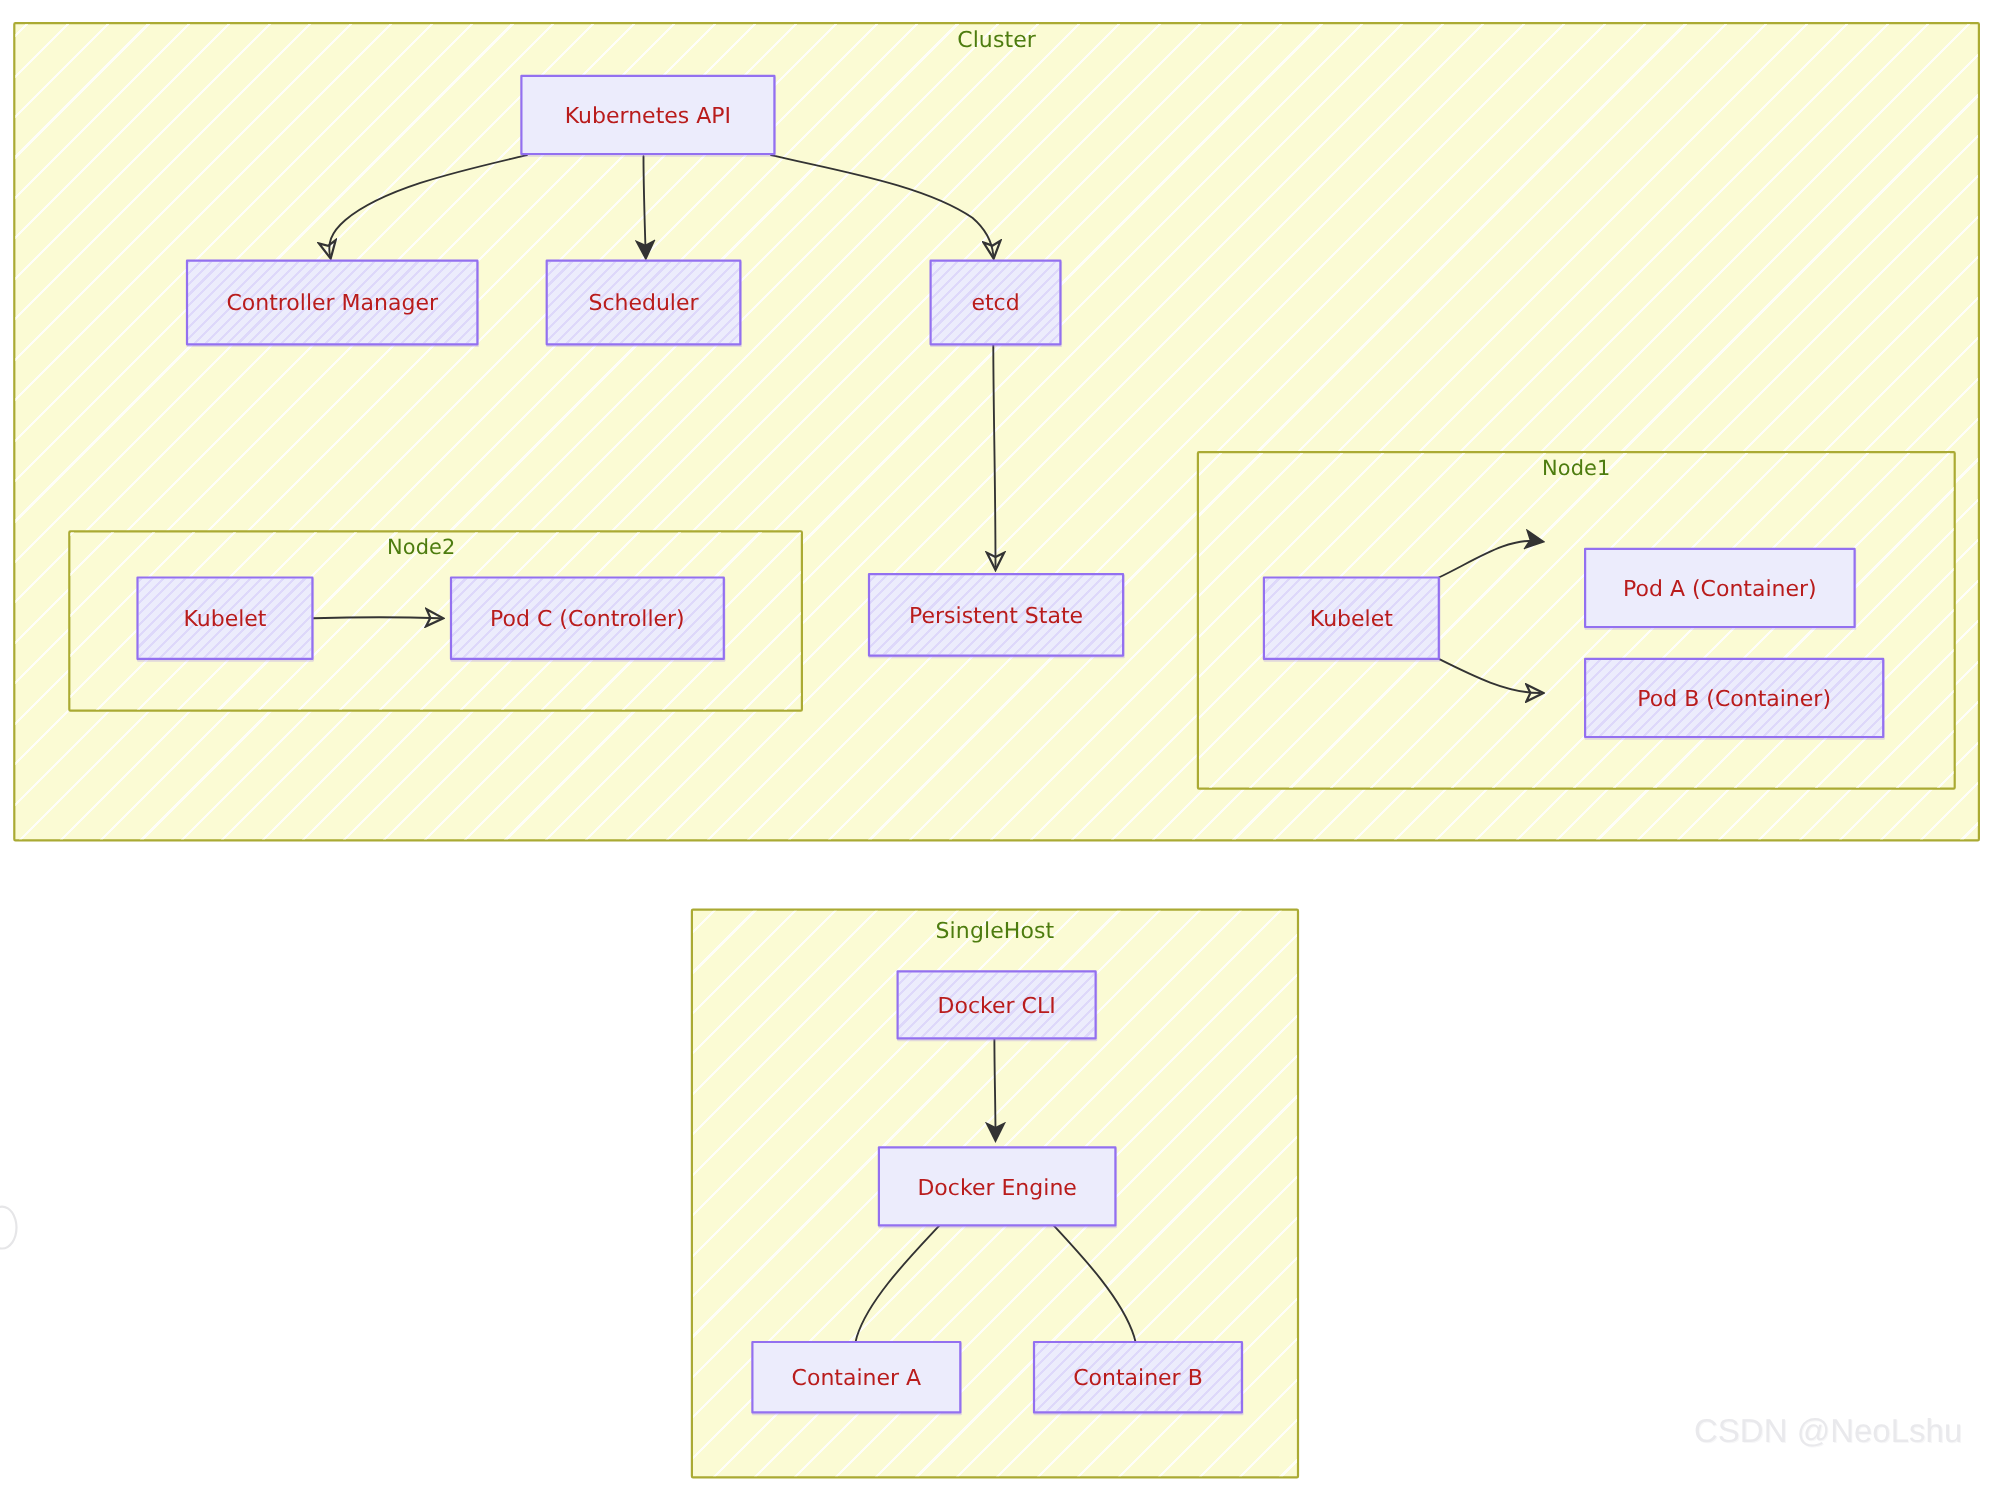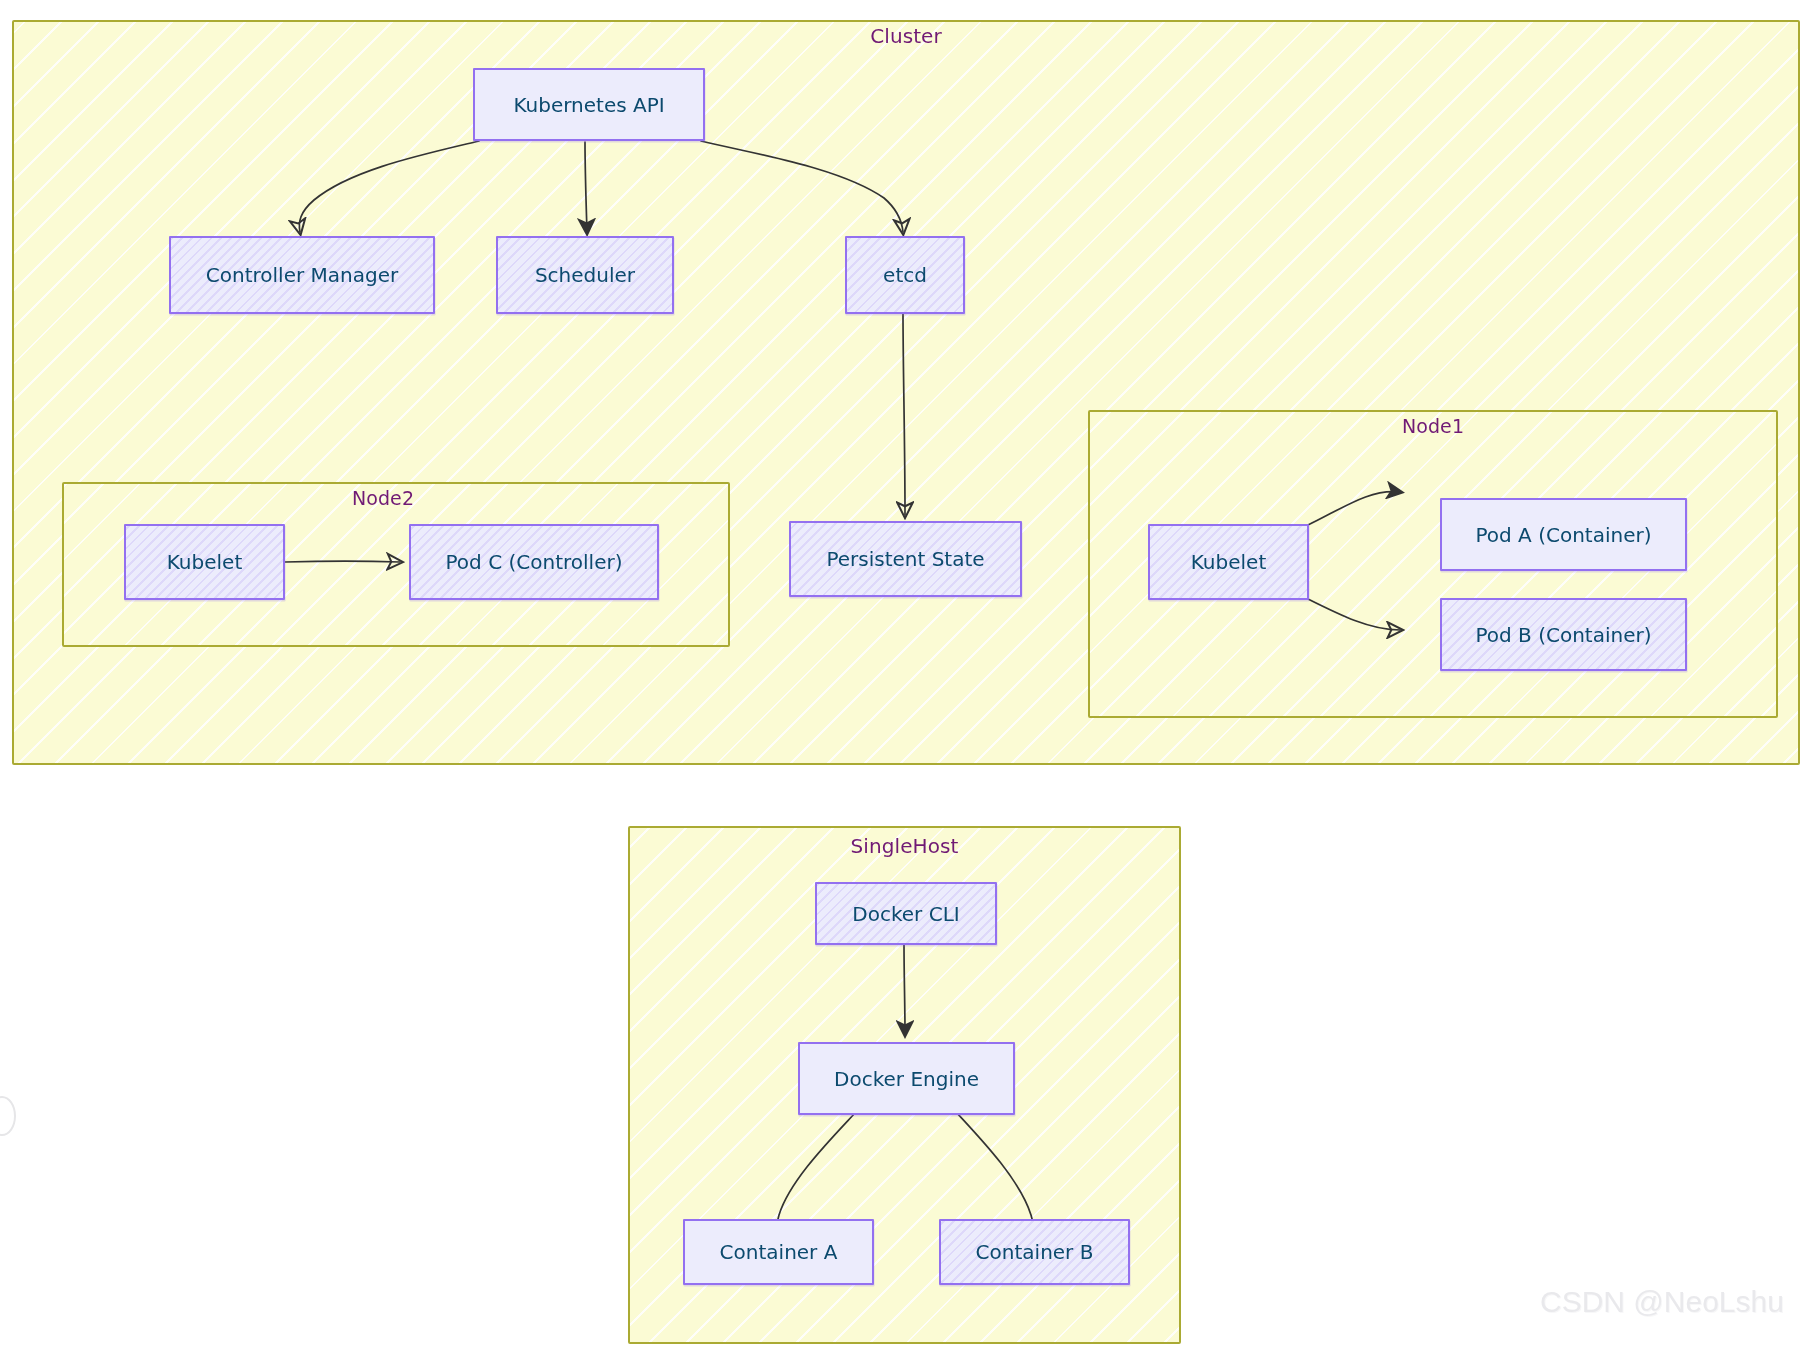--- a/index.html
+++ b/index.html
@@ -53,37 +53,37 @@
       rgba(255,255,255,0.0) 11px,
       rgba(255,255,255,0.0) 26px
     );
   }
   .subgraph-title {
     position: absolute;
     left: 0;
     right: 0;
     text-align: center;
     font-size: 20px;
-    color: #701a75;
+    color: #4d7c0f;
     z-index: 6;
     letter-spacing: 0.1px;
   }
 
   
   .node {
     position: absolute;
     box-sizing: border-box;
     background-color: #ececfc;
     border: 2.2px solid #9370f0;
     border-radius: 1px;
     display: flex;
     align-items: center;
     justify-content: center;
     z-index: 5;
-    color: #0c4a6e;
+    color: #b91c1c;
     font-size: 20px;
     text-align: center;
     box-shadow: 0.5px 1.5px 0 rgba(147,112,240,0.25);
   }
   .node .hatch {
     position: absolute;
     inset: 0;
     pointer-events: none;
     background-image: repeating-linear-gradient(
       -45deg,
@@ -212,21 +212,21 @@
   <div class="node" style="left:1148px; top:524px; width:161px; height:76px;">
     <span class="hatch"></span>
     <span class="label">Kubelet</span>
   </div>
 
   <div class="node plain" style="left:1440px; top:459px; width:247px; height:73px;margin-top:39px;">
 
     <span class="label">Pod A (Container)</span>
   </div>
 
-  <div class="node" style="left:1440px; top:598px; width:247px; height:73px;">
+  <div class="node" style="left:1440px; top:598px; width:273px; height:73px;">
     <span class="hatch"></span>
     <span class="label">Pod B (Container)</span>
   </div>
 
   <div class="node" style="left:815px; top:882px; width:182px; height:63px;">
     <span class="hatch"></span>
     <span class="label">Docker CLI</span>
   </div>
 
   <div class="node plain" style="left:798px; top:1042px; width:217px; height:73px;">

